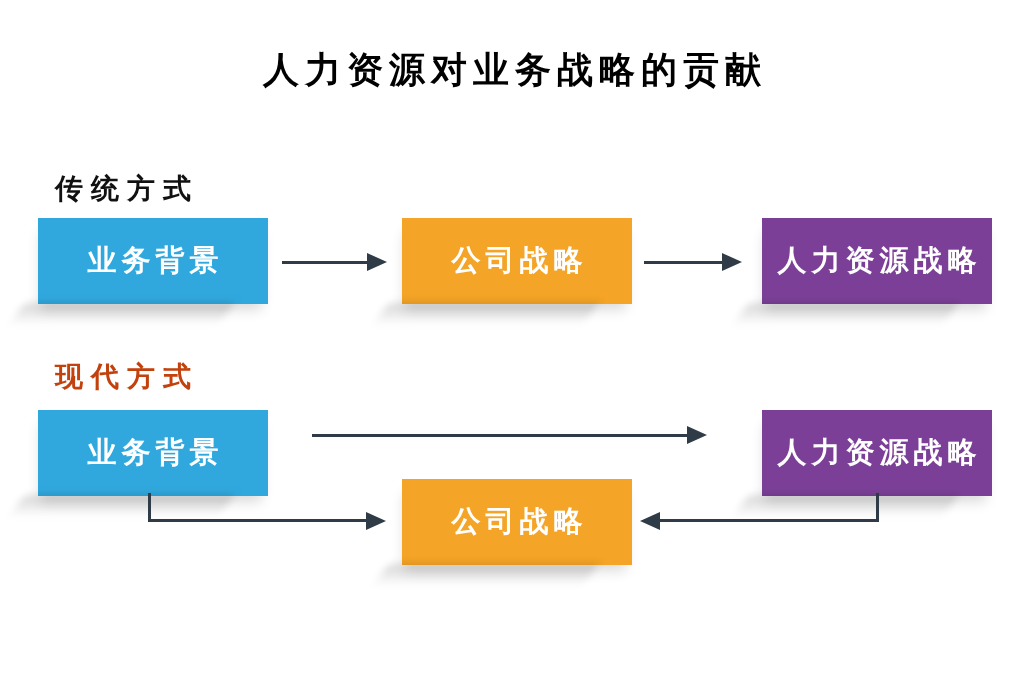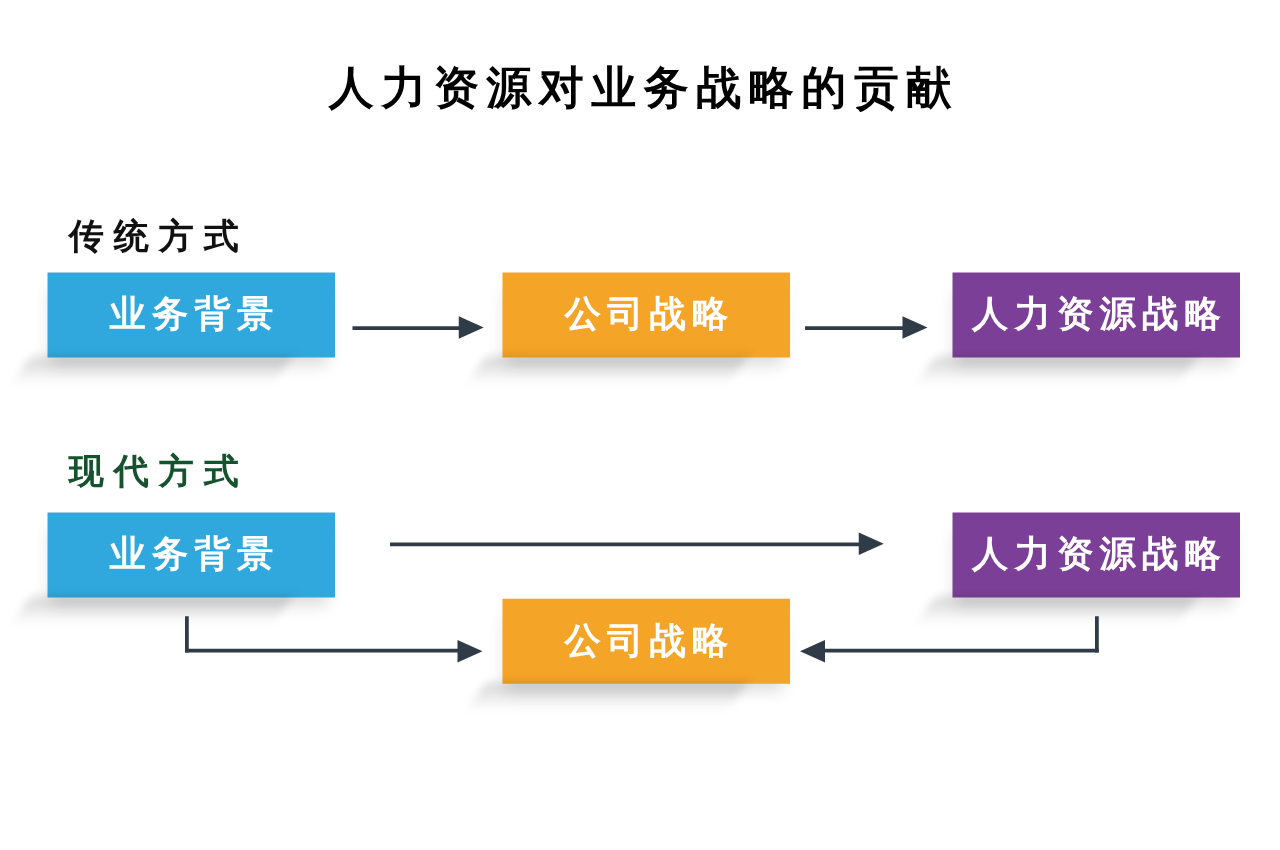--- a/index.html
+++ b/index.html
@@ -31,21 +31,21 @@
     left: 55px;
     font-size: 28px;
     font-weight: bold;
     letter-spacing: 8px;
   }
   .section-label.traditional { top: 170px; }
   .section-label.modern { top: 358px; }
   .box {
     position: absolute;
     width: 230px;
-    height: 68px;
+    height: 86px;
     display: flex;
     align-items: center;
     justify-content: center;
     font-size: 29px;
     font-weight: bold;
     letter-spacing: 5px;
     padding-left: 5px;
     box-sizing: border-box;
     box-shadow: -2px 10px 12px -4px rgba(0,0,0,0.14);
   }
@@ -103,21 +103,21 @@
 
   <div class="box trad-orange" style="background: rgb(244, 164, 38); color: rgb(255, 255, 255);">公司战略</div>
 
   <div>
     <div class="hline" style="left: 644px; top: 261px; width: 80px; background: rgb(47, 59, 71);"></div>
     <div class="ah-r" style="left: 722px; top: 253px; border-left-color: rgb(47, 59, 71);"></div>
   </div>
 
   <div class="box trad-purple" style="background: rgb(123, 63, 151); color: rgb(255, 255, 255);">人力资源战略</div>
 
-  <div class="section-label modern" style="color: #14532d;">现代方式</div>
+  <div class="section-label modern" style="color: #c2410c;">现代方式</div>
 
   <div class="box mod-blue" style="background: rgb(48, 168, 221); color: rgb(255, 255, 255);">业务背景</div>
 
   <div>
     <div class="hline" style="left: 312px; top: 434px; width: 377px; background: rgb(47, 59, 71);"></div>
     <div class="ah-r" style="left: 687px; top: 426px; border-left-color: rgb(47, 59, 71);"></div>
   </div>
 
   <div class="box mod-purple" style="background: rgb(123, 63, 151); color: rgb(255, 255, 255);">人力资源战略</div>
 

